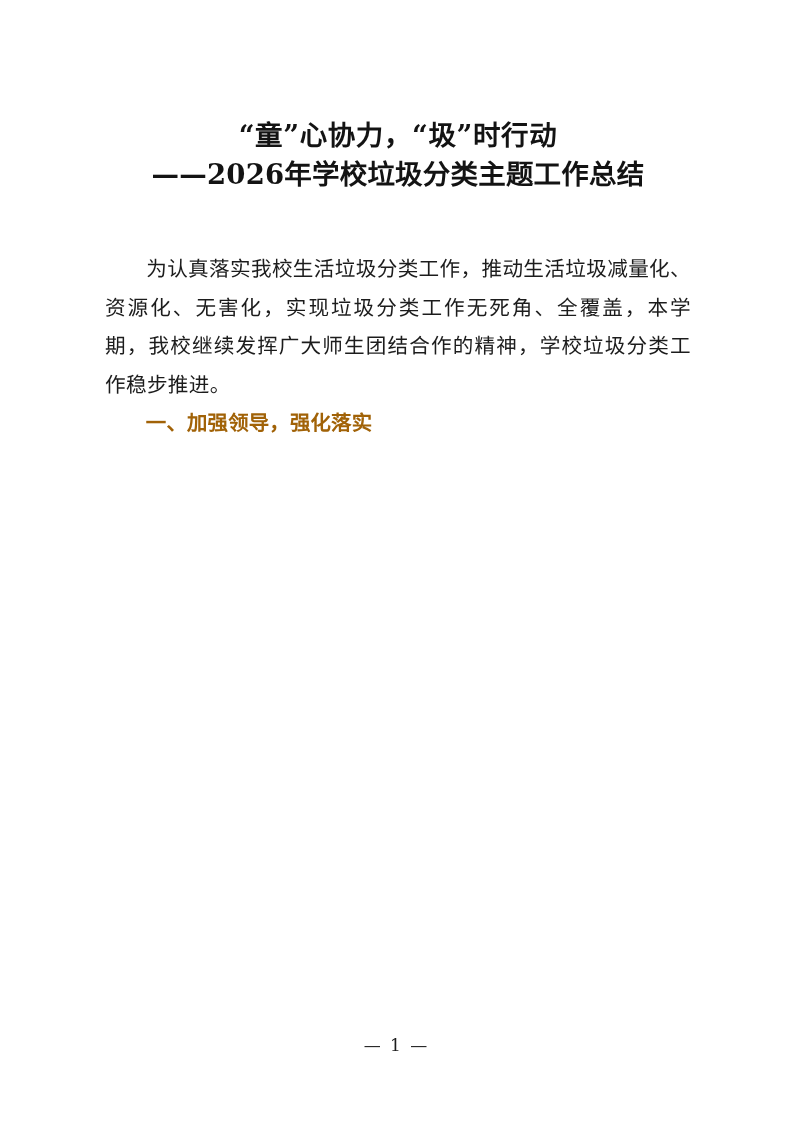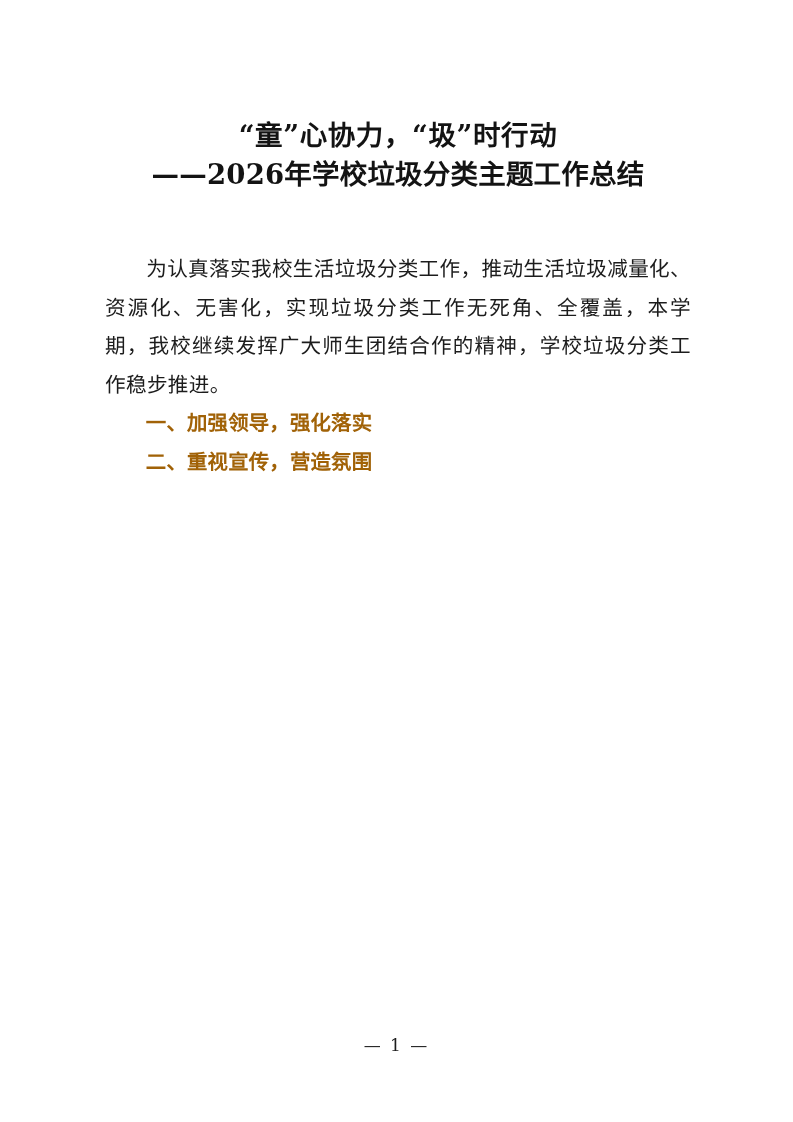--- a/index.html
+++ b/index.html
@@ -93,21 +93,20 @@
 
     <h1 class="doc-title">
       <span class="line1">“童”心协力，“圾”时行动</span>
       <span class="line2">——2026年学校垃圾分类主题工作总结</span>
     </h1>
 
     <p class="para first">为认真落实我校生活垃圾分类工作，推动生活垃圾减量化、资源化、无害化，实现垃圾分类工作无死角、全覆盖，本学期，我校继续发挥广大师生团结合作的精神，学校垃圾分类工作稳步推进。</p>
 
     <h2 class="heading">一、加强领导，强化落实</h2>
 
-    <h2 class="heading">二、重视宣传，营造氛围</h2>
 
 
   </div>
 
   <div class="footer">
     <span>— 1 —</span>
   </div>
 
 </div>
 

